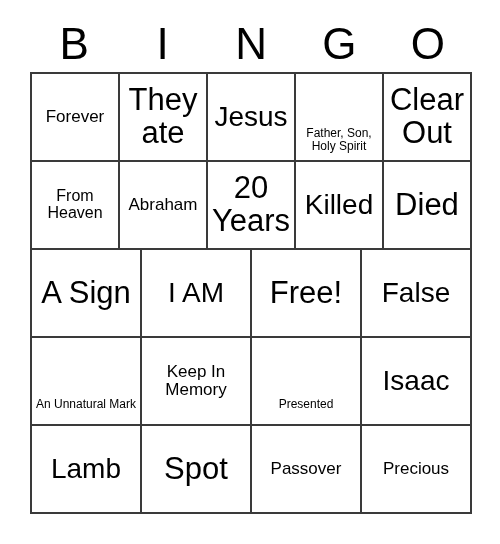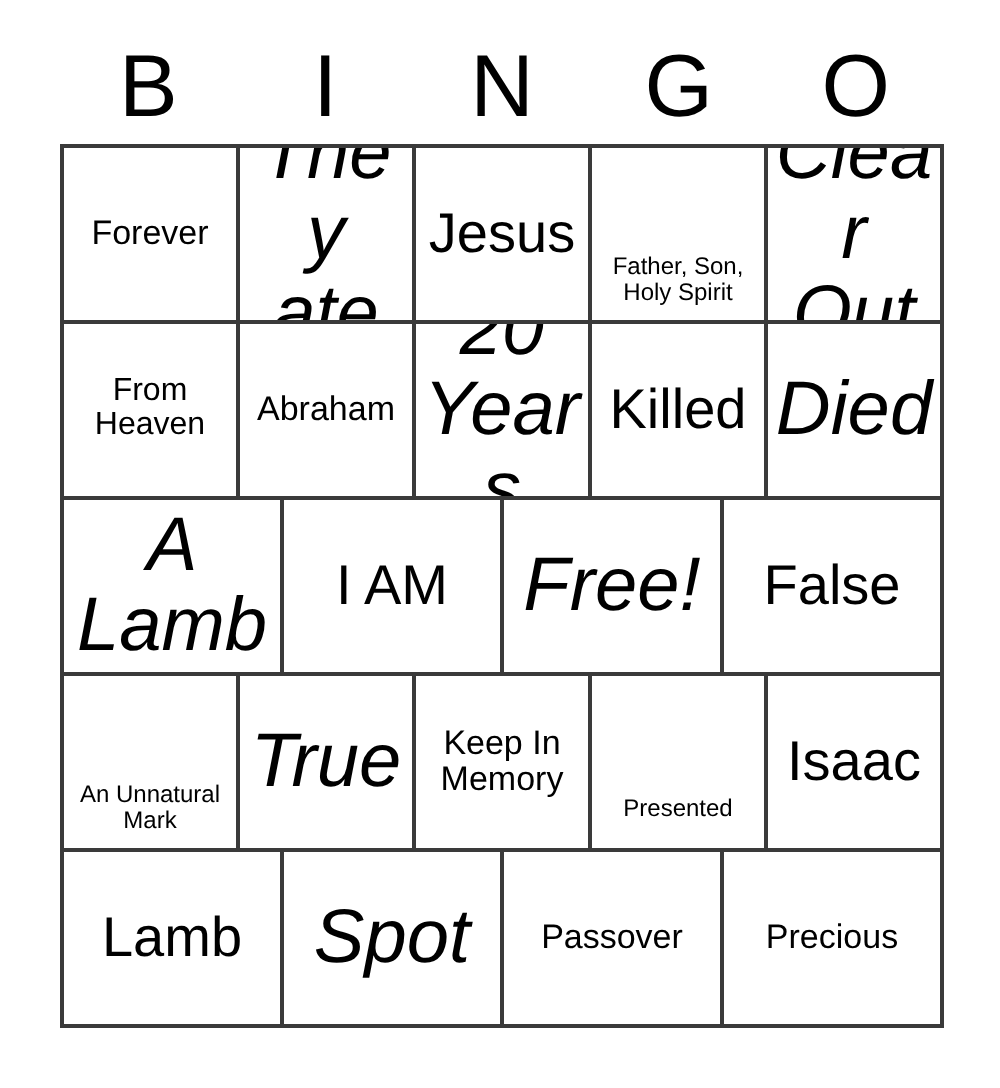--- a/index.html
+++ b/index.html
@@ -65,21 +65,21 @@
     overflow: hidden;
   }
   .cell-text {
     display: block;
     width: 100%;
     line-height: 1.06;
     word-wrap: break-word;
   }
 
   
-  .fs-xl { font-size: 38px; font-style: italic; }
+  .fs-xl { font-size: 31px; }
   .fs-lg { font-size: 28px; }
   .fs-md { font-size: 16px; }
   .fs-sm { font-size: 17px; }
   .fs-xs { font-size: 12px; margin-top: 46px; }
 </style>
 </head>
 <body>
 
 <div id="bingo-card">
 
@@ -124,39 +124,36 @@
       <div class="cell">
           <span class="cell-text fs-lg">Killed</span>
         </div>
       <div class="cell">
           <span class="cell-text fs-xl">Died</span>
         </div>
     </div>
 
     <div class="grid-row">
       <div class="cell">
-          <span class="cell-text fs-xl">A Lamb</span>
+          <span class="cell-text fs-xl">A Sign</span>
         </div>
       <div class="cell">
           <span class="cell-text fs-lg">I AM</span>
         </div>
       <div class="cell">
           <span class="cell-text fs-xl">Free!</span>
         </div>
       <div class="cell">
           <span class="cell-text fs-lg">False</span>
         </div>
     </div>
 
     <div class="grid-row">
       <div class="cell">
           <span class="cell-text fs-xs">An Unnatural Mark</span>
-        </div>
-      <div class="cell">
-          <span class="cell-text fs-xl">True</span>
         </div>
       <div class="cell">
           <span class="cell-text fs-sm">Keep In Memory</span>
         </div>
       <div class="cell">
           <span class="cell-text fs-xs">Presented</span>
         </div>
       <div class="cell">
           <span class="cell-text fs-lg">Isaac</span>
         </div>

